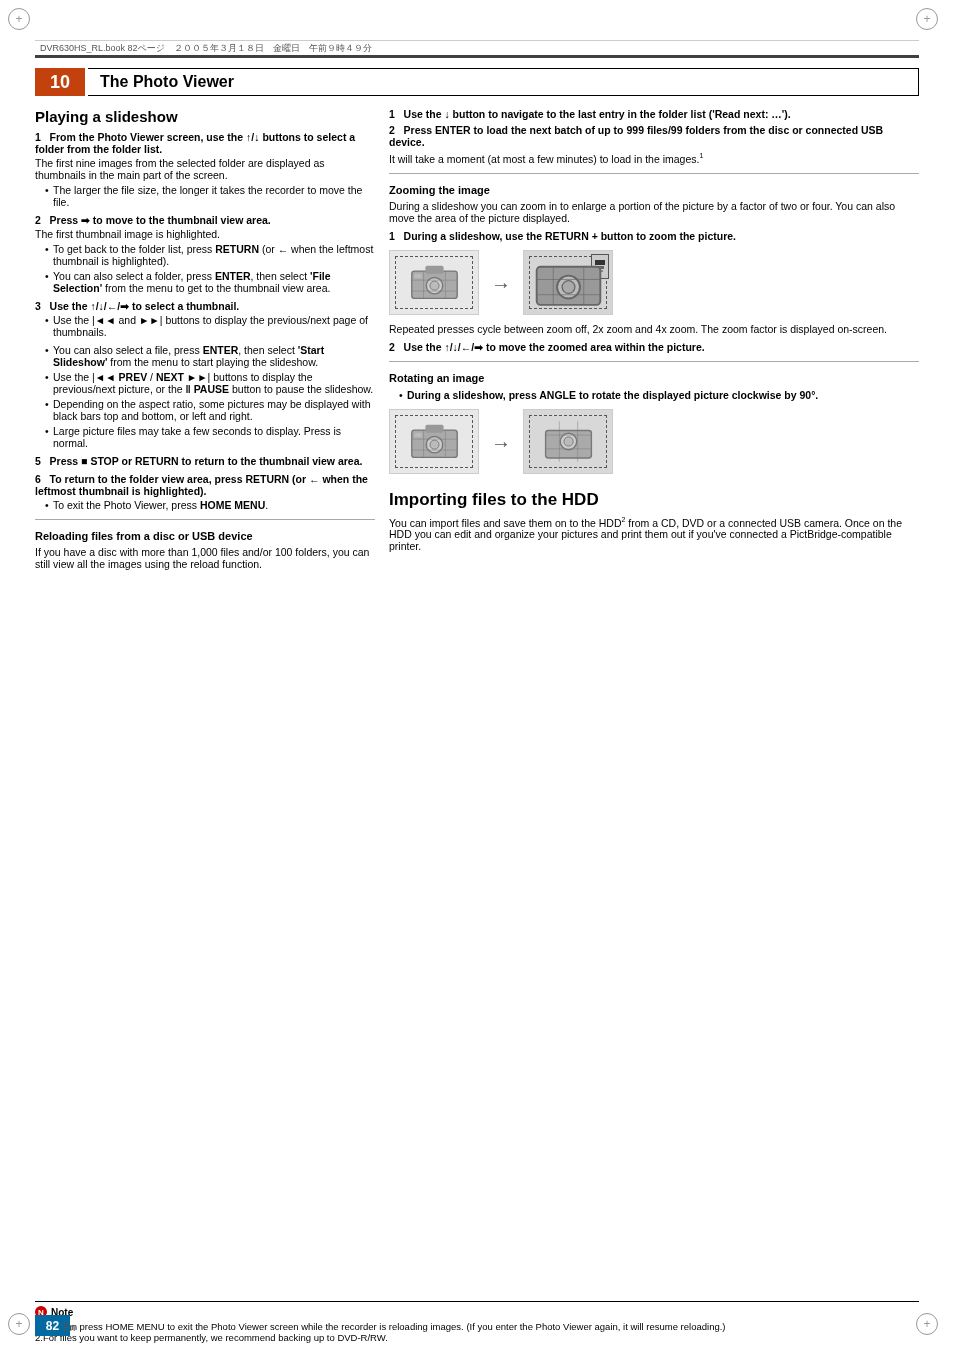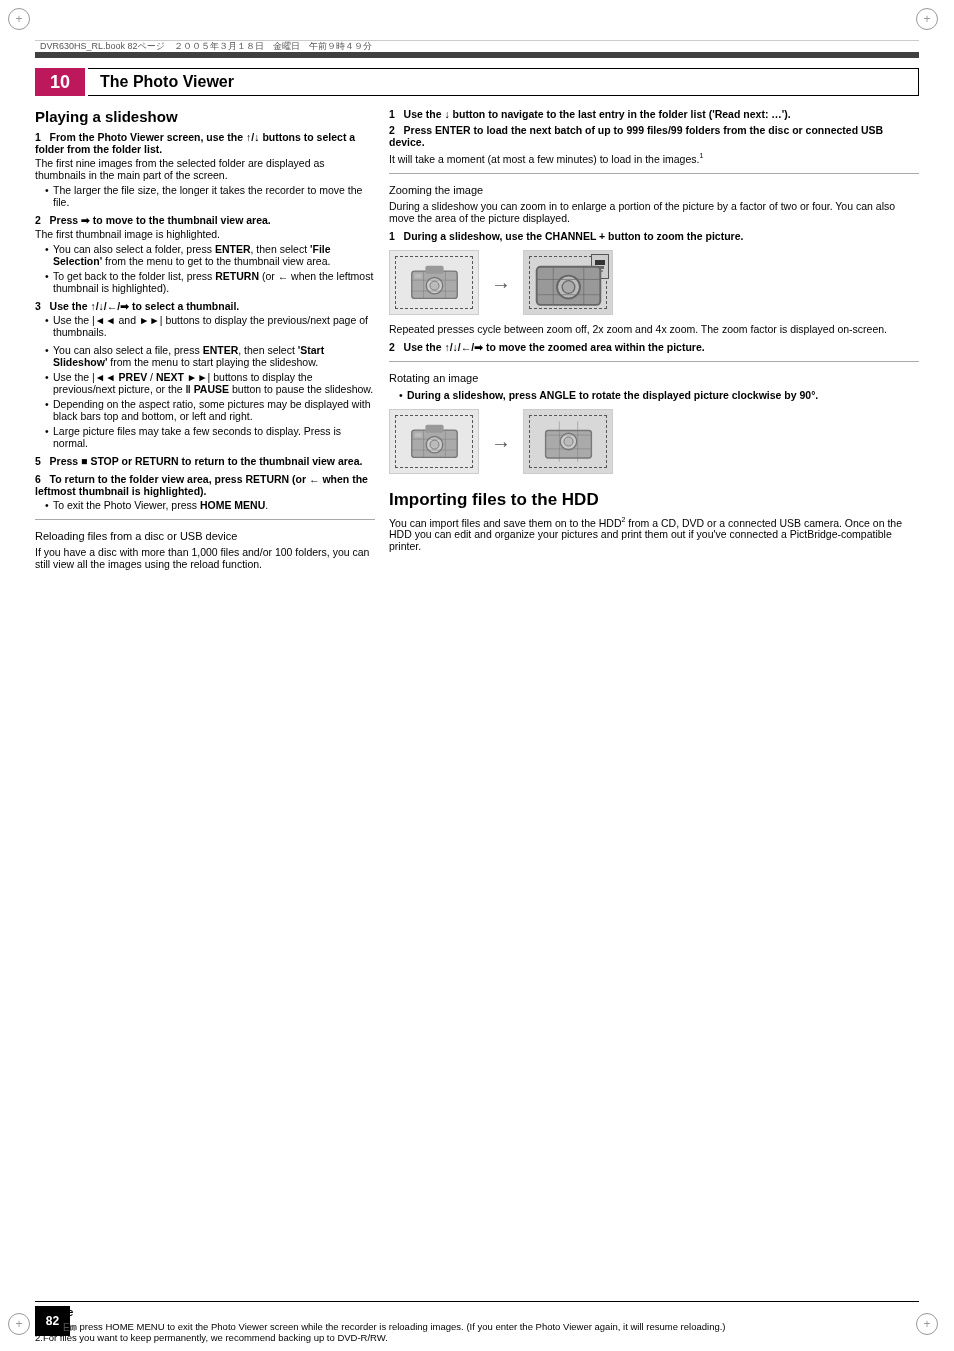--- a/index.html
+++ b/index.html
@@ -42,34 +42,34 @@
     
     .header-bar {
       position: absolute;
       top: 40px;
       left: 35px;
       right: 35px;
       height: 18px;
       font-size: 9px;
       color: #555;
       border-top: 1px solid #ccc;
-      border-bottom: 6px solid #404040;
+      border-bottom: 3px solid #404040;
       display: flex;
       align-items: center;
       padding: 0 5px;
     }
 
     
     .chapter-box {
       position: absolute;
       top: 68px;
       left: 35px;
       width: 50px;
       height: 28px;
-      background: #be185d;
+      background: #c2410c;
       color: #fff;
       font-size: 18px;
       font-weight: bold;
       display: flex;
       align-items: center;
       justify-content: center;
     }
 
     
     .chapter-title-container {
@@ -116,21 +116,21 @@
       font-size: 15px;
       font-weight: bold;
       margin-bottom: 6px;
       margin-top: 14px;
     }
     .section-title.first { margin-top: 0; }
 
     
     .subsection-title {
       font-size: 11px;
-      font-weight: normal;
+      font-weight: bold;
       margin-bottom: 4px;
       margin-top: 10px;
     }
 
     
     .step {
       margin-bottom: 6px;
     }
     .step-header {
       font-size: 10.5px;
@@ -255,22 +255,22 @@
     .note-text {
       font-size: 9.5px;
     }
 
     
     .page-number-box {
       position: absolute;
       bottom: 15px;
       left: 35px;
       width: 35px;
-      height: 30px;
-      background: #000000;
+      height: 21px;
+      background: #0369a1;
       color: #fff;
       font-size: 12px;
       font-weight: bold;
       display: flex;
       align-items: center;
       justify-content: center;
     }
     .page-en {
       position: absolute;
       bottom: 18px;
@@ -345,22 +345,22 @@
       <div class="step-body">The first nine images from the selected folder are displayed as thumbnails in the main part of the screen.</div>
       <ul class="bullet-list">
         <li>The larger the file size, the longer it takes the recorder to move the file.</li>
       </ul>
     </div>
 
     <div class="step">
       <div class="step-header">2 &nbsp;&nbsp;<b>Press ➡ to move to the thumbnail view area.</b></div>
       <div class="step-body">The first thumbnail image is highlighted.</div>
       <ul class="bullet-list">
+        <li>To get back to the folder list, press <b>RETURN</b> (or ← when the leftmost thumbnail is highlighted).</li>
         <li>You can also select a folder, press <b>ENTER</b>, then select <b>'File Selection'</b> from the menu to get to the thumbnail view area.</li>
-        <li>To get back to the folder list, press <b>RETURN</b> (or ← when the leftmost thumbnail is highlighted).</li>
       </ul>
     </div>
 
     <div class="step">
       <div class="step-header">3 &nbsp;&nbsp;<b>Use the ↑/↓/←/➡ to select a thumbnail.</b></div>
       <ul class="bullet-list">
         <li>Use the |◄◄ and ►►| buttons to display the previous/next page of thumbnails.</li>
       </ul>
     </div>
 
@@ -402,21 +402,21 @@
     </div>
     <div class="right-step-body">
       It will take a moment (at most a few minutes) to load in the images.<sup>1</sup>
     </div>
 
     <div class="divider"></div>
 
     <div class="subsection-title">Zooming the image</div>
     <div class="right-step-body">During a slideshow you can zoom in to enlarge a portion of the picture by a factor of two or four. You can also move the area of the picture displayed.</div>
 
-    <div class="step-header" style="margin-top:6px;margin-bottom:6px;font-size:10.5px;">1 &nbsp;&nbsp;<b>During a slideshow, use the CHANNEL + button to zoom the picture.</b></div>
+    <div class="step-header" style="margin-top:6px;margin-bottom:6px;font-size:10.5px;">1 &nbsp;&nbsp;<b>During a slideshow, use the RETURN + button to zoom the picture.</b></div>
 
     <div class="image-row">
       <div class="img-box">
         <div class="zoom-lines"></div>
         <svg class="camera-icon" viewBox="0 0 60 44" xmlns="http://www.w3.org/2000/svg">
           <rect x="5" y="10" width="50" height="30" rx="3" fill="#aaa" stroke="#777" stroke-width="1.5"></rect>
           <rect x="20" y="4" width="20" height="9" rx="2" fill="#999"></rect>
           <circle cx="30" cy="26" r="9" fill="#ccc" stroke="#777" stroke-width="1.5"></circle>
           <circle cx="30" cy="26" r="5" fill="#bbb" stroke="#777" stroke-width="1"></circle>
           <rect x="8" y="13" width="8" height="5" rx="1" fill="#bbb"></rect>

